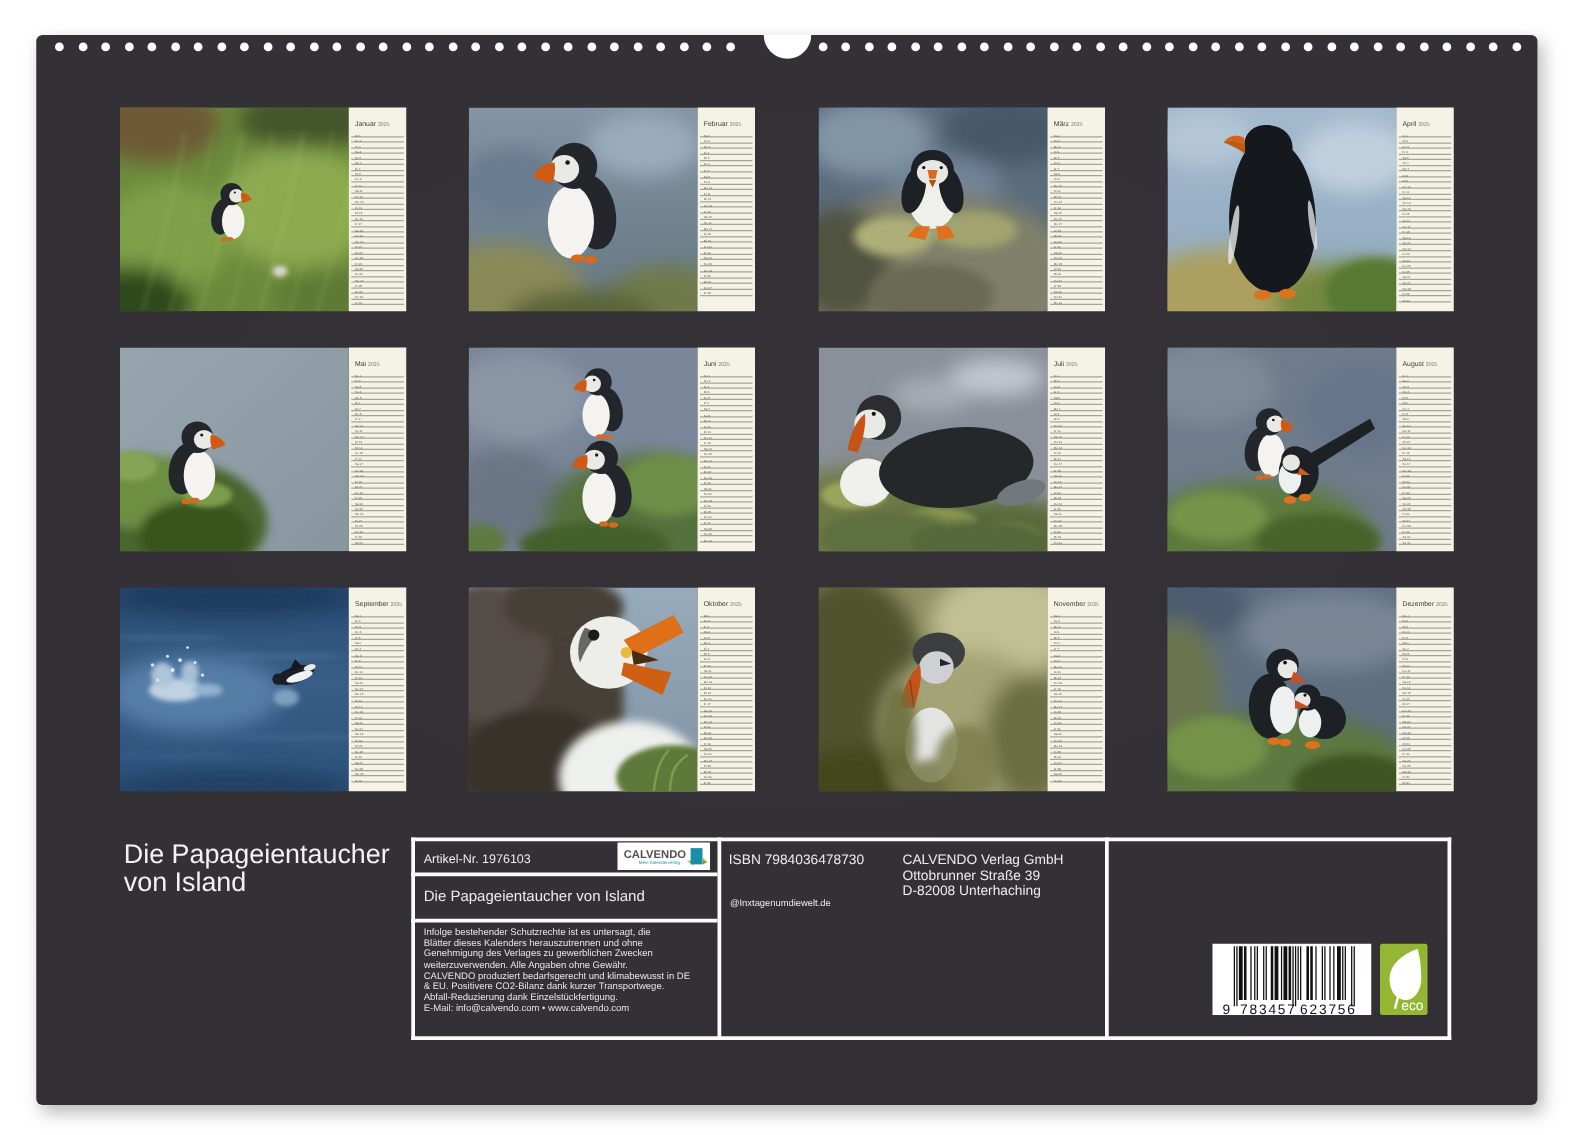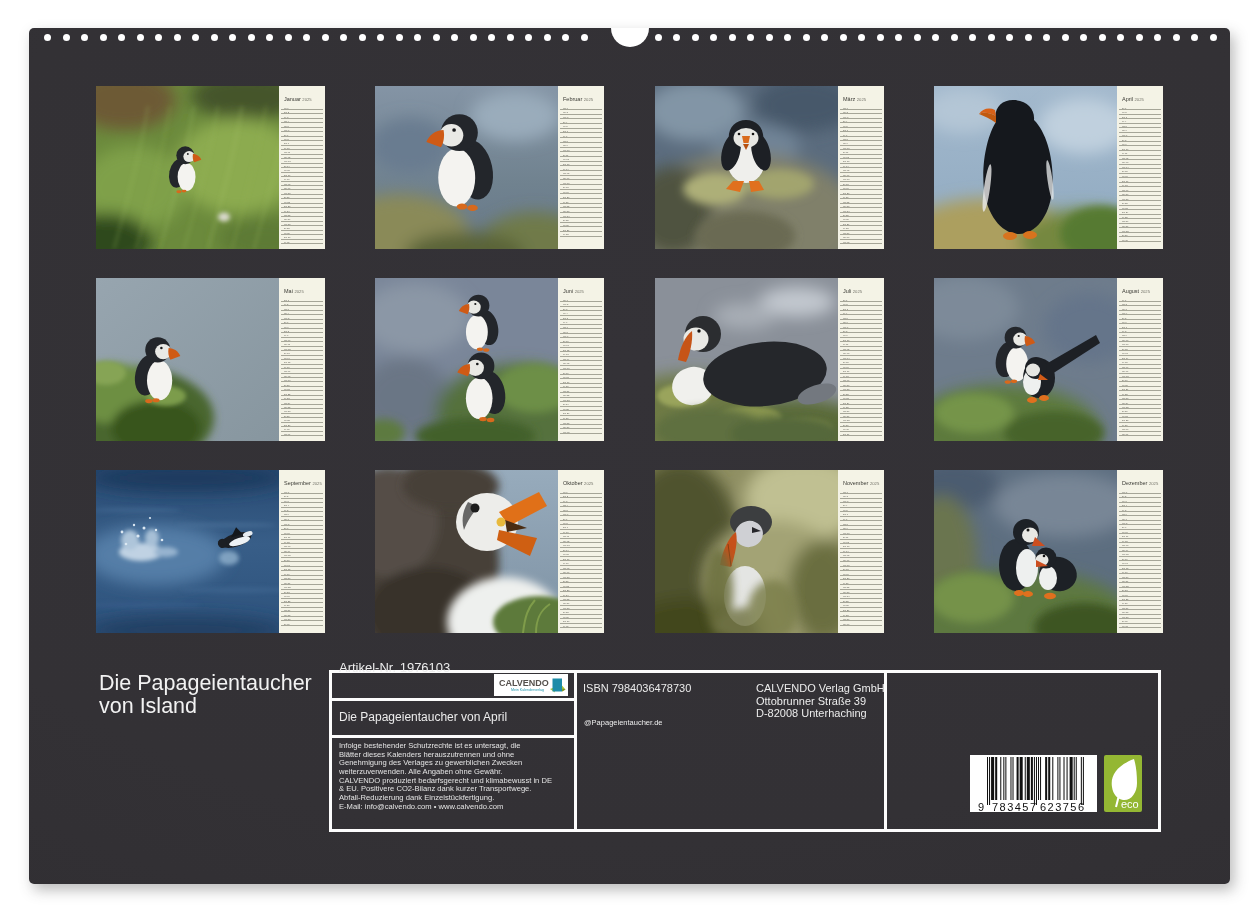--- a/index.html
+++ b/index.html
@@ -1214,26 +1214,26 @@
   </div>
 <div id="title">Die Papageientaucher<br>von Island</div>
 <div class="wline" style="left:329px;top:670px;width:832px;height:3px"></div>
 <div class="wline" style="left:329px;top:829px;width:832px;height:3px"></div>
 <div class="wline" style="left:329px;top:670px;width:3px;height:162px"></div>
 <div class="wline" style="left:1158px;top:670px;width:3px;height:162px"></div>
 <div class="wline" style="left:574px;top:670px;width:3px;height:162px"></div>
 <div class="wline" style="left:884px;top:670px;width:3px;height:162px"></div>
 <div class="wline" style="left:329px;top:698px;width:245px;height:3px"></div>
 <div class="wline" style="left:329px;top:735px;width:245px;height:3px"></div>
-<div class="btxt" style="left:339px;top:660px;font-size:13px">Artikel-Nr. 1976103</div>
-<div class="btxt" style="left:339px;top:710px;font-size:12px">Die Papageientaucher von April</div>
+<div class="btxt" style="left:339px;top:682px;font-size:10px">Artikel-Nr. 1976103</div>
+<div class="btxt" style="left:339px;top:710px;font-size:12px">Die Papageientaucher von Island</div>
 <div id="legal">Infolge bestehender Schutzrechte ist es untersagt, die<br>Blätter dieses Kalenders herauszutrennen und ohne<br>Genehmigung des Verlages zu gewerblichen Zwecken<br>weiterzuverwenden. Alle Angaben ohne Gewähr.<br>CALVENDO produziert bedarfsgerecht und klimabewusst in DE<br>&amp; EU. Positivere CO2-Bilanz dank kurzer Transportwege.<br>Abfall-Reduzierung dank Einzelstückfertigung.<br>E-Mail: info@calvendo.com • www.calvendo.com</div>
 <div class="btxt" style="left:583px;top:682px;font-size:11px">ISBN 7984036478730</div>
-<div class="btxt" style="left:756px;top:682px;font-size:11px;line-height:12.5px">CALVENDO Verlag GmbH<br>Ottobrunner Straße 39<br>D-82008 Unterhaching</div>
-<div class="btxt" style="left:584px;top:718px;font-size:7.5px">@Papageientaucher.de</div>
+<div class="btxt" style="left:722px;top:682px;font-size:11px;line-height:12.5px">CALVENDO Verlag GmbH<br>Ottobrunner Straße 39<br>D-82008 Unterhaching</div>
+<div class="btxt" style="left:584px;top:718px;font-size:7.5px">@Inxtagenumdiewelt.de</div>
 <div id="logo">
     <div style="position:absolute;left:5px;top:4px;font-size:9px;font-weight:bold;color:#55504c">CALVENDO</div>
     <div style="position:absolute;left:17px;top:13.5px;font-size:4.5px;color:#2196ad;transform:scale(.8);transform-origin:left top">Mein Kalenderverlag</div>
     <svg style="position:absolute;left:56px;top:3.5px" width="16" height="17" viewBox="0 0 16 17">
       <path d="M 0 11 L 5 14.5 L 4 9.5 Z" fill="#a8c43a"></path>
       <rect x="2.5" y="0.5" width="9.5" height="13" fill="#1d8ca8"></rect>
       <path d="M 12 13.5 L 15.5 11.5 L 12 7.5 Z" fill="#a8c43a"></path>
       <path d="M 12 13.5 L 15.5 11.5 L 12.5 10.5 Z" fill="#7a8c26"></path>
     </svg>
   </div>

